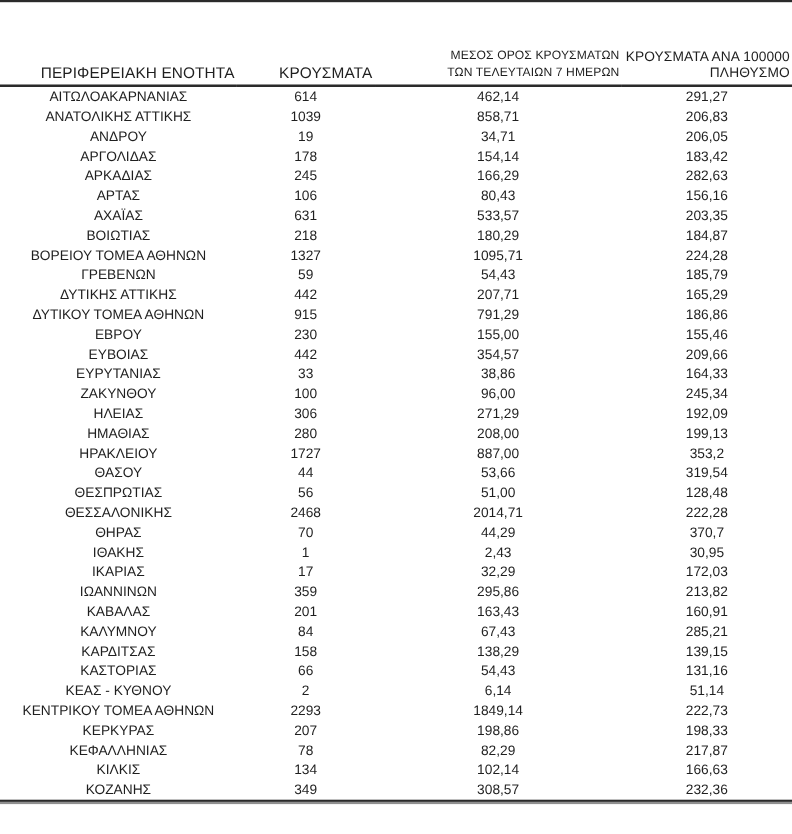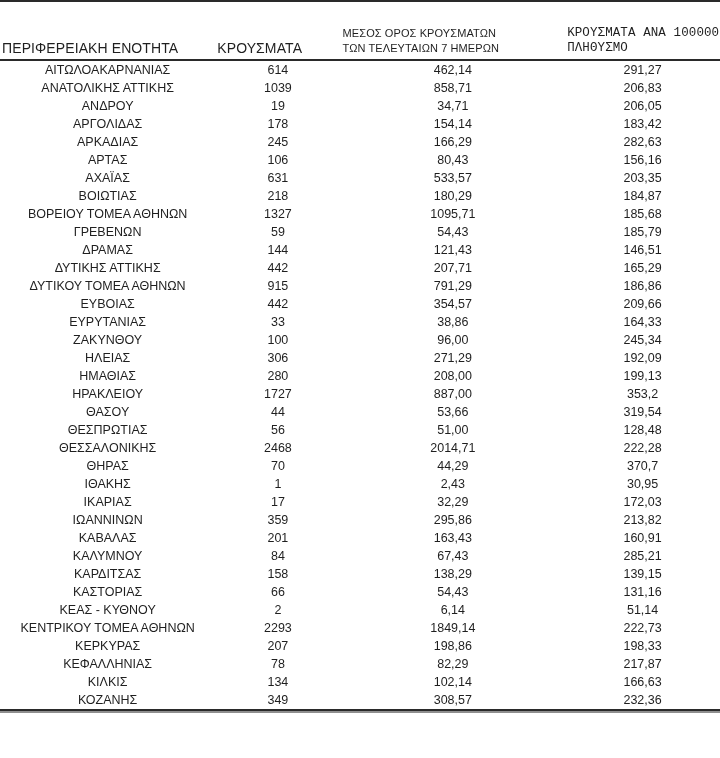--- a/index.html
+++ b/index.html
@@ -23,29 +23,29 @@
   }
   col.c-region  { width: 29.9%; }
   col.c-cases   { width: 17.4%; }
   col.c-avg     { width: 31.2%; }
   col.c-per100k { width: 21.5%; }
 
   thead th {
     vertical-align: bottom;
     border-bottom: 2px solid #2a2a2a;
     font-weight: normal;
-    text-align: left;
-    height: 58px;
+    text-align: right;
+    height: 76px;
     padding: 0 2px 3px 2px;
     letter-spacing: 0.1px;
   }
   th .hl { display: block; line-height: 15px; white-space: nowrap; }
   th.h-region, th.h-cases { font-size: 14px; }
   th.h-avg     { font-size: 11px; }
-  th.h-per100k { font-size: 12.5px; font-family: Liberation Mono, monospace; }
+  th.h-per100k { font-size: 12.5px; }
 
   tbody td {
     height: 18px;
     line-height: 18px;
     padding: 0 2px;
     text-align: center;
     font-size: 12.5px;
     white-space: nowrap;
     overflow: hidden;
   }
@@ -131,47 +131,47 @@
         <tr>
           <td>ΒΟΙΩΤΙΑΣ</td>
           <td>218</td>
           <td>180,29</td>
           <td>184,87</td>
         </tr>
         <tr>
           <td>ΒΟΡΕΙΟΥ ΤΟΜΕΑ ΑΘΗΝΩΝ</td>
           <td>1327</td>
           <td>1095,71</td>
-          <td>185,68</td>
+          <td>224,28</td>
         </tr>
         <tr>
           <td>ΓΡΕΒΕΝΩΝ</td>
           <td>59</td>
           <td>54,43</td>
           <td>185,79</td>
         </tr>
         <tr>
-          <td>ΔΡΑΜΑΣ</td>
-          <td>144</td>
-          <td>121,43</td>
-          <td>146,51</td>
-        </tr>
-        <tr>
           <td>ΔΥΤΙΚΗΣ ΑΤΤΙΚΗΣ</td>
           <td>442</td>
           <td>207,71</td>
           <td>165,29</td>
         </tr>
         <tr>
           <td>ΔΥΤΙΚΟΥ ΤΟΜΕΑ ΑΘΗΝΩΝ</td>
           <td>915</td>
           <td>791,29</td>
           <td>186,86</td>
         </tr>
         <tr>
+          <td>ΕΒΡΟΥ</td>
+          <td>230</td>
+          <td>155,00</td>
+          <td>155,46</td>
+        </tr>
+        <tr>
           <td>ΕΥΒΟΙΑΣ</td>
           <td>442</td>
           <td>354,57</td>
           <td>209,66</td>
         </tr>
         <tr>
           <td>ΕΥΡΥΤΑΝΙΑΣ</td>
           <td>33</td>
           <td>38,86</td>
           <td>164,33</td>

